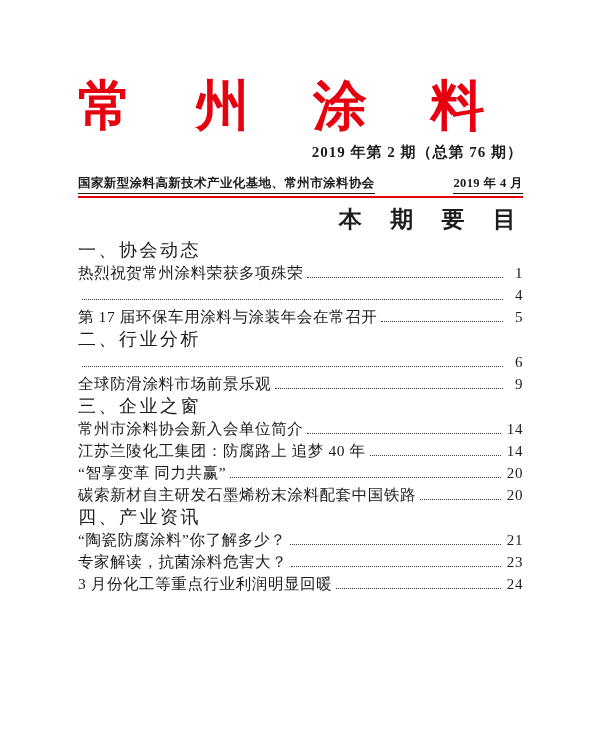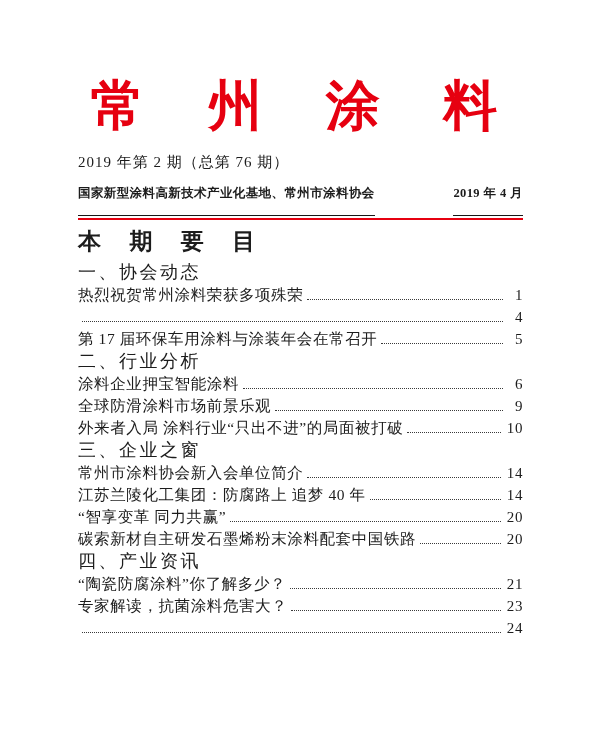--- a/index.html
+++ b/index.html
@@ -10,54 +10,53 @@
     font-family: "Liberation Serif", "DejaVu Serif", serif;
     color: var(--ink);
     overflow: hidden;
   }
   .page {
     width: 600px; height: 747px;
     padding: 0 77px 0 78px;
   }
   .title {
     margin-top: 72px;
-    text-align: center;
     font-size: 54px;
     font-weight: bold;
     color: var(--accent);
     letter-spacing: 13px;
     word-spacing: 24px;
     line-height: 1.28;
     white-space: nowrap;
   }
   .issue-line {
-    margin-top: 12px;
-    text-align: left;
+    margin-top: 2px;
+    text-align: right;
     font-size: 15px;
-    font-weight: normal;
+    font-weight: bold;
     letter-spacing: 1px;
   }
   .masthead {
     margin-top: 13px;
     display: flex;
     justify-content: space-between;
     align-items: baseline;
     border-bottom: 2.5px solid var(--accent);
     padding-bottom: 2px;
     font-size: 12.5px;
     font-weight: bold;
     letter-spacing: 0.4px;
   }
   .masthead span {
     border-bottom: 1.4px solid #181818;
-    padding-bottom: 13px;
+    padding-bottom: 1px;
   }
   .toc-heading {
     margin-top: 6px;
-    text-align: left;
+    text-align: right;
     font-family: "Liberation Sans", "DejaVu Sans", sans-serif;
     font-size: 23px;
     font-weight: bold;
     letter-spacing: 7px;
     word-spacing: 8px;
     white-space: nowrap;
   }
   .sections { margin-top: 4px; }
   .section-heading {
     font-size: 18px;
@@ -121,36 +120,30 @@
     <span class="leader"></span>
     <span class="page-num">5</span>
   </div>
 </div>
   </section>
 
   <section class="toc-section">
     <h3 class="section-heading">二、行业分析</h3>
     <div class="section-items">
   <div class="toc-line">
-    <span class="toc-title">涂料企业押宝智能涂料</span>
     <span class="leader"></span>
     <span class="page-num">6</span>
   </div>
 
   <div class="toc-line">
     <span class="toc-title">全球防滑涂料市场前景乐观</span>
     <span class="leader"></span>
     <span class="page-num">9</span>
   </div>
 
-  <div class="toc-line">
-    <span class="toc-title">外来者入局  涂料行业“只出不进”的局面被打破</span>
-    <span class="leader"></span>
-    <span class="page-num">10</span>
-  </div>
 </div>
   </section>
 
   <section class="toc-section">
     <h3 class="section-heading">三、企业之窗</h3>
     <div class="section-items">
   <div class="toc-line">
     <span class="toc-title">常州市涂料协会新入会单位简介</span>
     <span class="leader"></span>
     <span class="page-num">14</span>
@@ -185,19 +178,20 @@
     <span class="page-num">21</span>
   </div>
 
   <div class="toc-line">
     <span class="toc-title">专家解读，抗菌涂料危害大？</span>
     <span class="leader"></span>
     <span class="page-num">23</span>
   </div>
 
   <div class="toc-line">
+    <span class="toc-title">3 月份化工等重点行业利润明显回暖</span>
     <span class="leader"></span>
     <span class="page-num">24</span>
   </div>
 </div>
   </section>
 </div>
 </div>
 
 </body></html>

